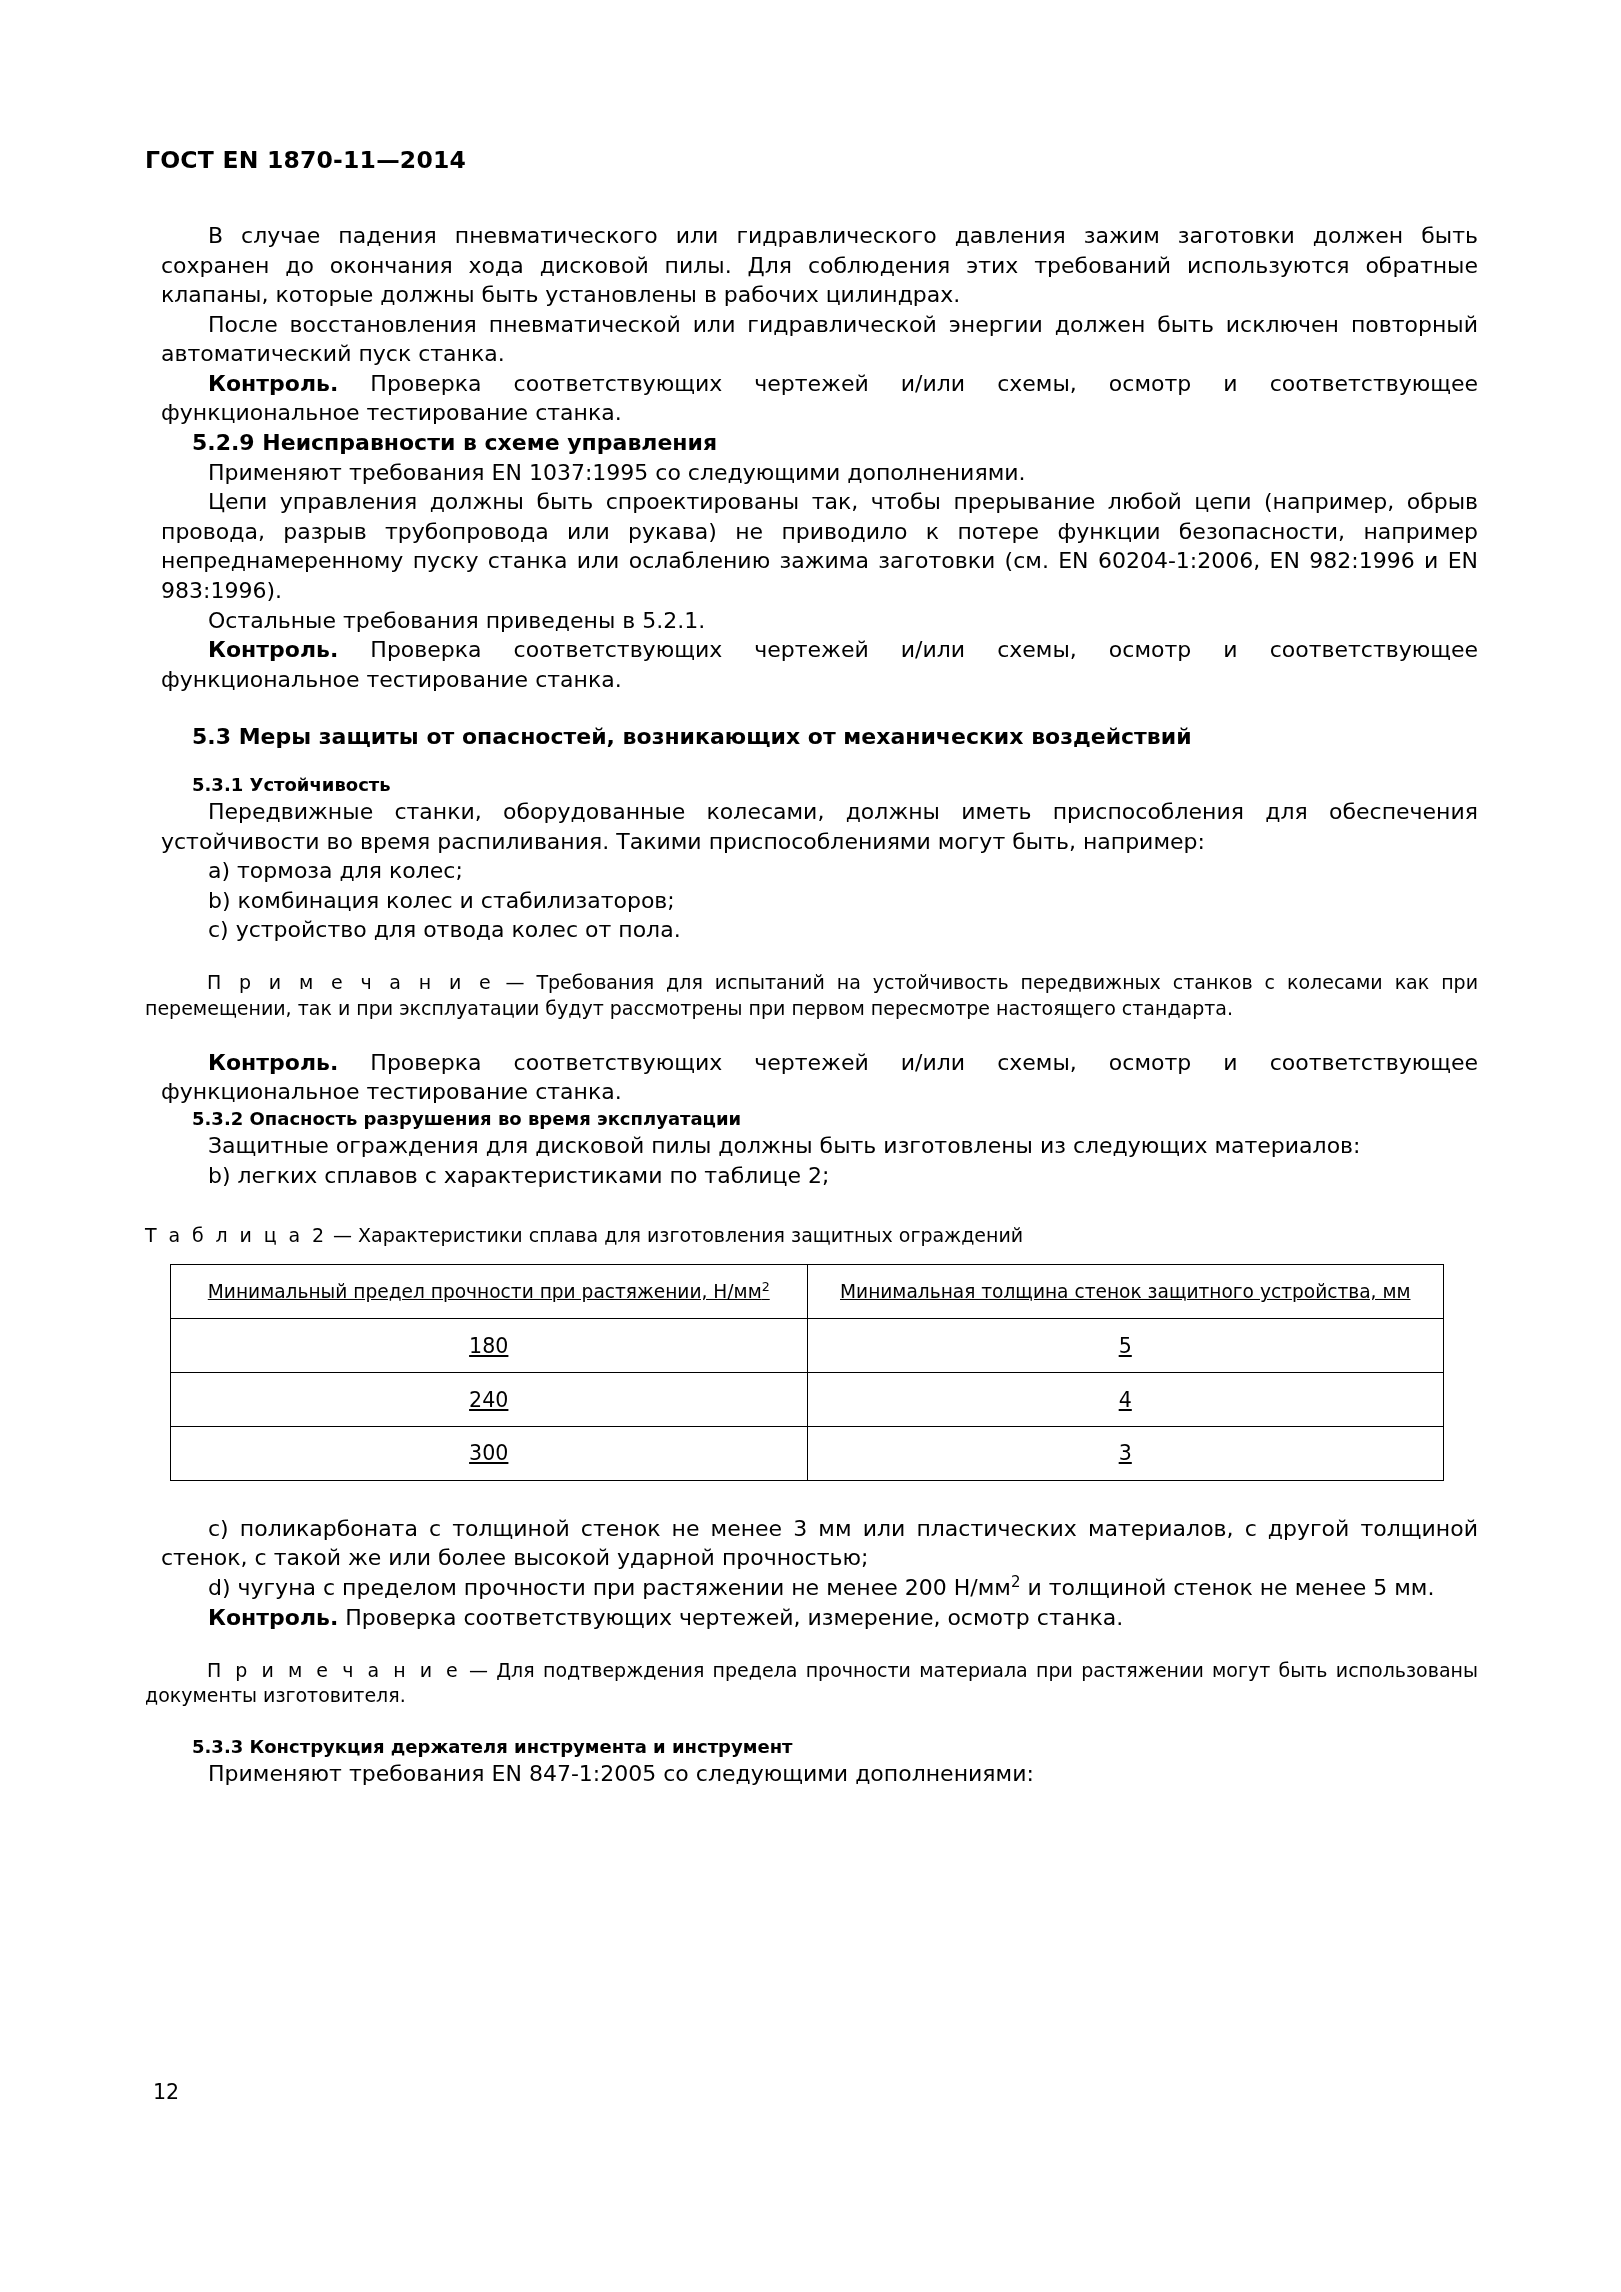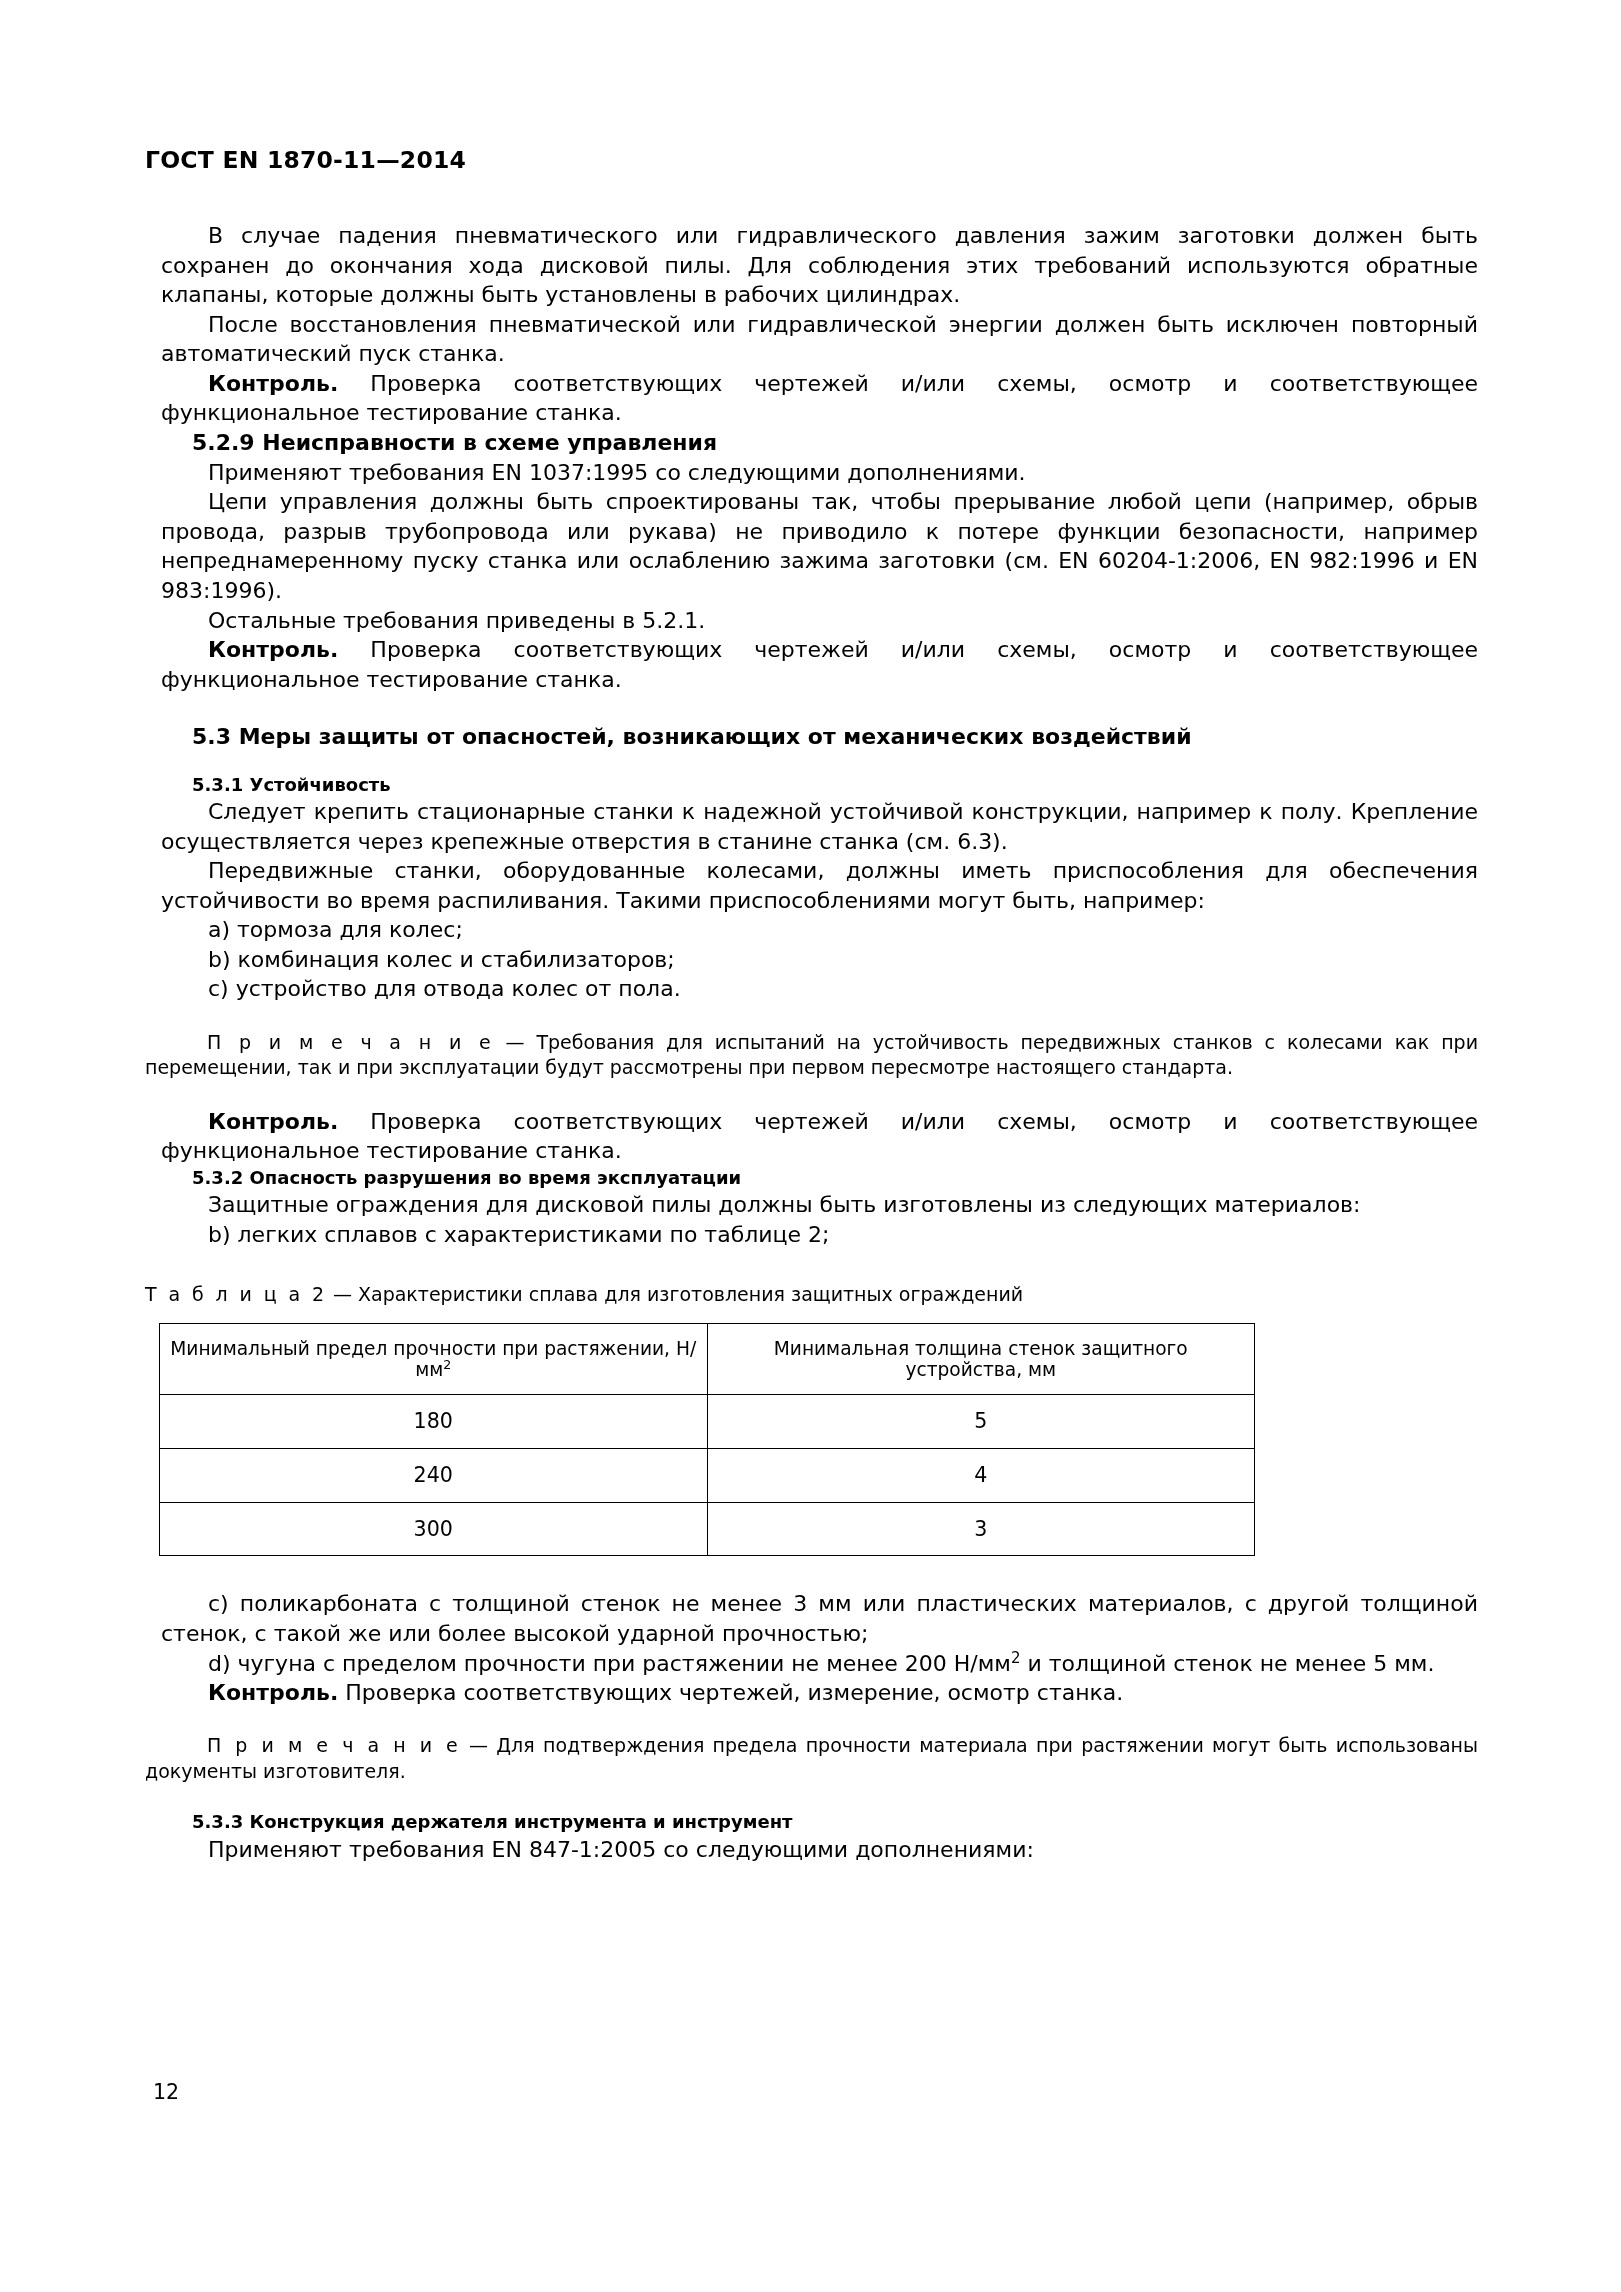--- a/index.html
+++ b/index.html
@@ -82,23 +82,24 @@
     vertical-align: super;
     line-height: 0;
   }
   .table-caption {
     font-size: 19px;
     margin: 0 0 15.7px 0;
   }
   .table-caption .sp { letter-spacing: 2.9px; }
   table.alloy {
     border-collapse: collapse;
-    width: 1096px;
-    margin-left: 14px;
+    width: 1274px;
+    margin-left: 25px;
     table-layout: fixed;
+    text-decoration: underline;
   }
   table.alloy td {
     border: 1px solid #000000;
     font-size: 18.6px;
     text-align: center;
     padding: 11.8px 7.8px;
     height: 25.5px;
   }
   table.alloy td.header-cell {
     padding: 13.7px 7.8px;
@@ -131,21 +132,20 @@
     <p class="heading">5.2.9  Неисправности в схеме управления</p>
     <p class="indent">Применяют требования EN 1037:1995 со следующими дополнениями.</p>
     <p class="indent">Цепи управления должны быть спроектированы так, чтобы прерывание любой цепи (например, обрыв провода, разрыв трубопровода или рукава) не приводило к потере функции безопасности, например непреднамеренному пуску станка или ослаблению зажима заготовки (см. EN 60204-1:2006, EN 982:1996 и EN 983:1996).</p>
     <p class="indent">Остальные требования приведены в 5.2.1.</p>
 
     <p class="indent"><span class="bold">Контроль.</span><span> Проверка соответствующих чертежей и/или схемы, осмотр и соответствующее функциональное тестирование станка.</span></p>
 
     <p class="heading-major">5.3  Меры защиты от опасностей, возникающих от механических воздействий</p>
     <p class="heading-sub">5.3.1  Устойчивость</p>
 
-    <p class="indent">Следует крепить стационарные станки к надежной устойчивой конструкции, например к полу. Крепление осуществляется через крепежные отверстия в станине станка (см. 6.3).</p>
     <p class="indent">Передвижные станки, оборудованные колесами, должны иметь приспособления для обеспечения устойчивости во время распиливания. Такими приспособлениями могут быть, например:</p>
     <p class="indent">a) тормоза для колес;</p>
     <p class="indent">b) комбинация колес и стабилизаторов;</p>
     <p class="indent">c) устройство для отвода колес от пола.</p>
 
     <div class="spacer-md"></div>
     <p class="note"><span class="sp">П р и м е ч а н и е</span><span>  — Требования для испытаний на устойчивость передвижных станков с колесами как при перемещении, так и при эксплуатации будут рассмотрены при первом пересмотре настоящего стандарта.</span></p>
     <div class="spacer-md"></div>
 
     <p class="indent"><span class="bold">Контроль.</span><span> Проверка соответствующих чертежей и/или схемы, осмотр и соответствующее функциональное тестирование станка.</span></p>

